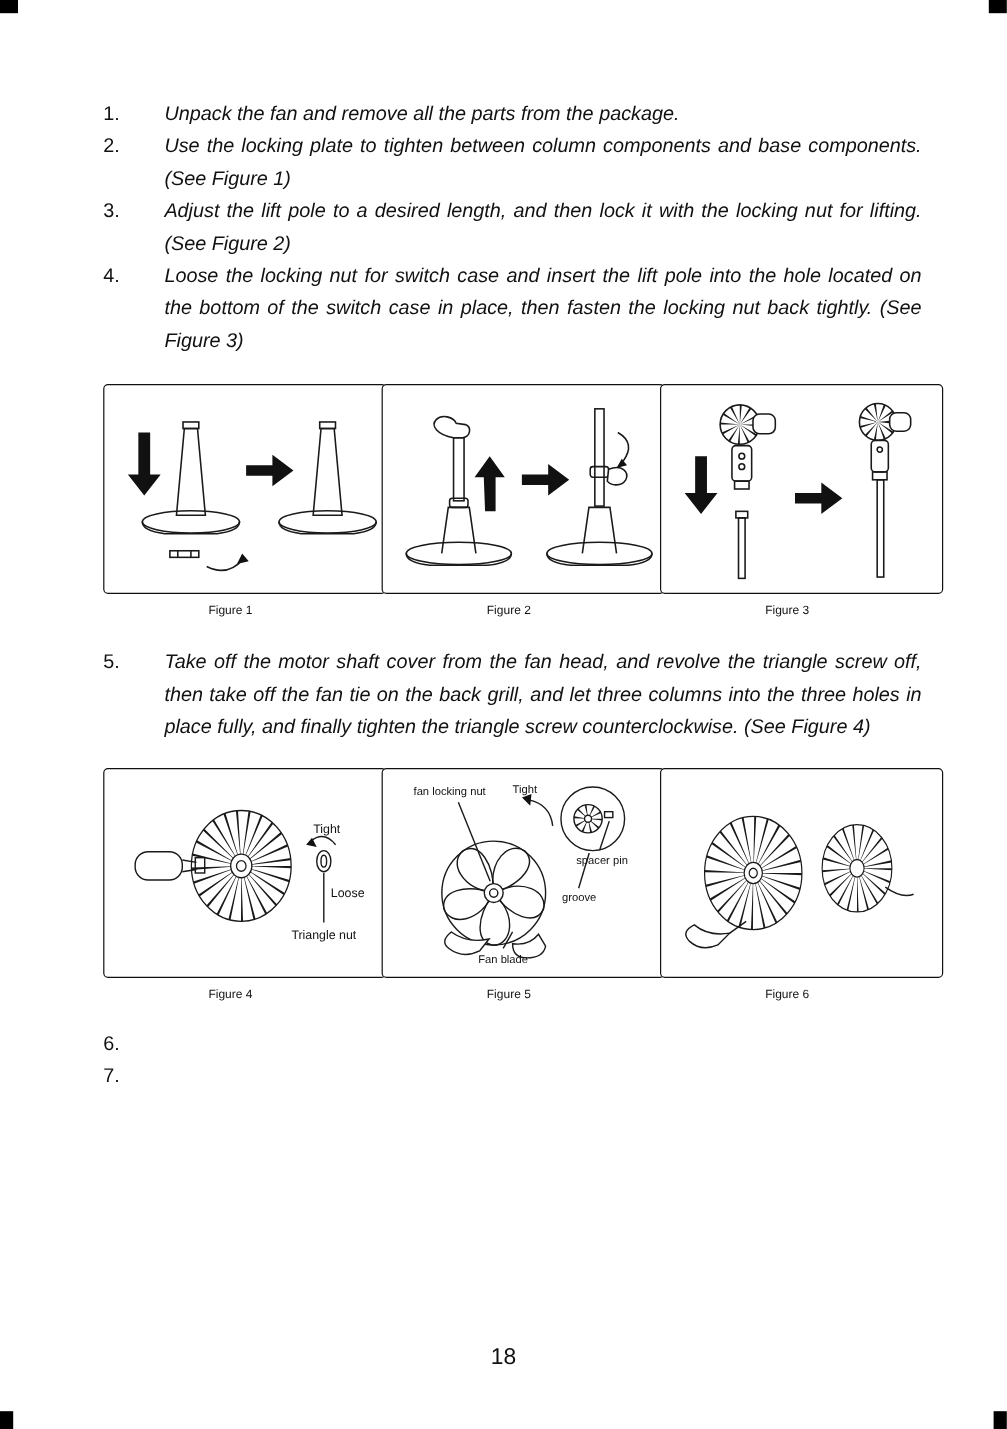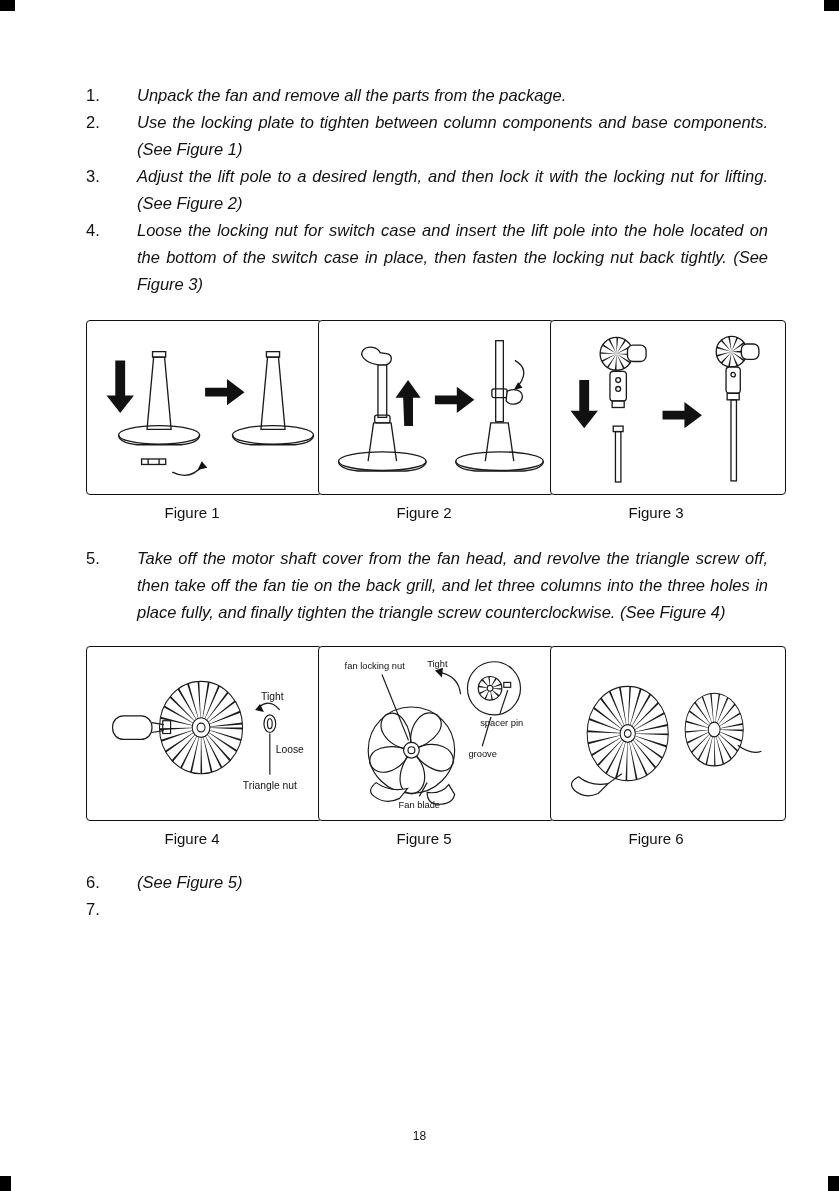--- a/index.html
+++ b/index.html
@@ -22,29 +22,29 @@
   .step .num { width:51px; flex:0 0 51px; }
   .step .txt { flex:1; text-align:justify; text-align-last:left;font-style:italic; }
 
   .figrow { display:flex; gap:20px; margin-top:22px; }
   .figrow figure { width:212px; }
   .figbox {
     width:236px; height:175px; background:#fff;
     border:1.7px solid #111; border-radius:4px; padding:2px;
   }
   .figbox svg { width:100%; height:100%; display:block; }
-  figcaption { text-align:center; font-size:15px; margin-top:9px; color:#111; }
+  figcaption { text-align:center; font-size:10px; margin-top:9px; color:#111; }
 
   .mt1 { margin-top:24px; }
   .mt2 { margin-top:20px; }
   .mt3 { margin-top:22px; }
 
   .pagenum {
     position:absolute; left:0; right:0; bottom:48px;
-    text-align:center; font-size:12px; color:#111;
+    text-align:center; font-size:19px; color:#111;
   }
   svg text { font-family:"Liberation Sans", sans-serif; }
 </style>
 </head>
 <body>
 
 <div class="page">
   <div class="corner tl"></div>
   <div class="corner tr"></div>
   <div class="corner bl"></div>
@@ -276,21 +276,20 @@
           </svg>
         </div>
         <figcaption>Figure 6</figcaption>
       </figure>
     </div>
 
     <ol class="steps mt3">
       <li class="step">
         <span class="num">6.</span>
         <div class="txt">
-          <div>(See Figure 5)</div>
         </div>
       </li>
       <li class="step">
         <span class="num">7.</span>
         <div class="txt">
         </div>
       </li>
     </ol>
 
   </div>

